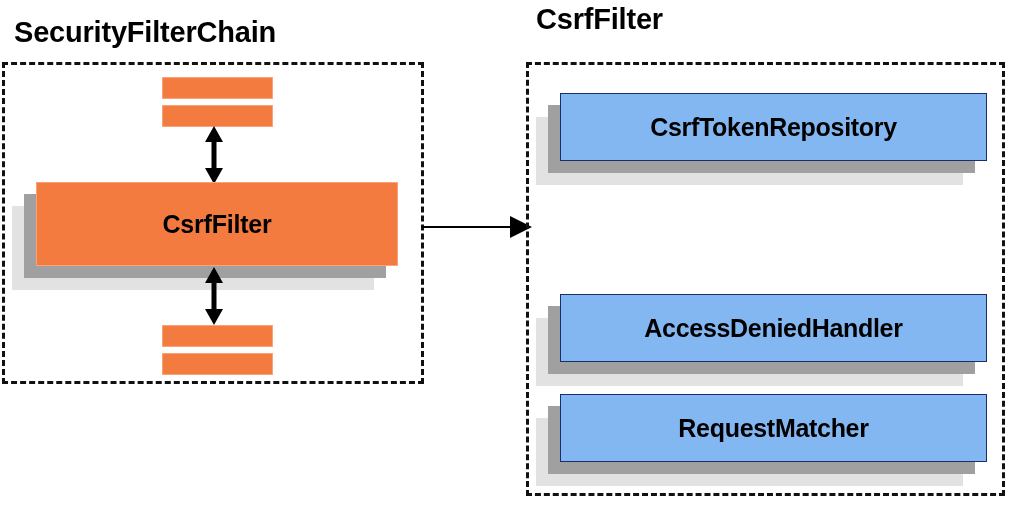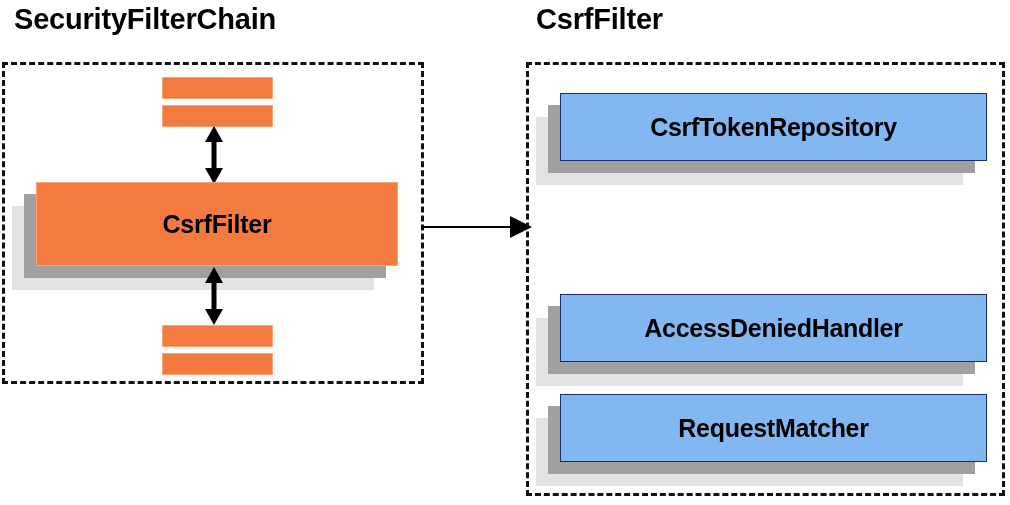--- a/index.html
+++ b/index.html
@@ -19,21 +19,21 @@
   
   .diagram-title {
     position: absolute;
     font-family: "Liberation Sans", sans-serif;
     font-weight: bold;
     font-size: 29px;
     color: #000000;
     white-space: nowrap;
     letter-spacing: -0.2px;
   }
-  #title-left  { left: 14px;  top: 3px; }
+  #title-left  { left: 14px;  top: 16px; }
   #title-right { left: 536px; top: 3px; }
 
   
   .group-box {
     position: absolute;
     border: 3px dashed #111111;
     box-sizing: border-box;
     background: transparent;
   }
   #group-left  { left: 2px;   top: 62px; width: 422px; height: 322px; }

